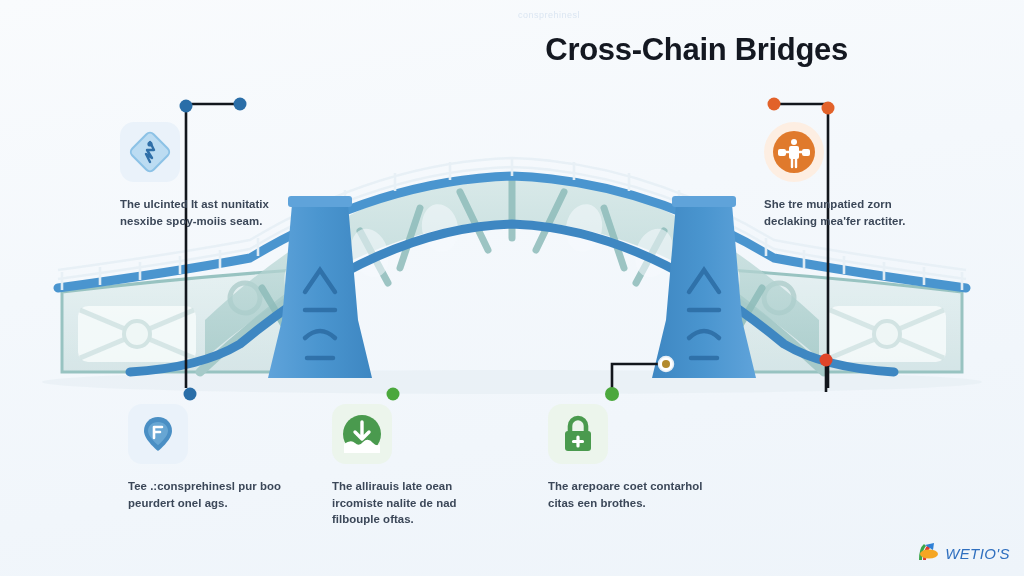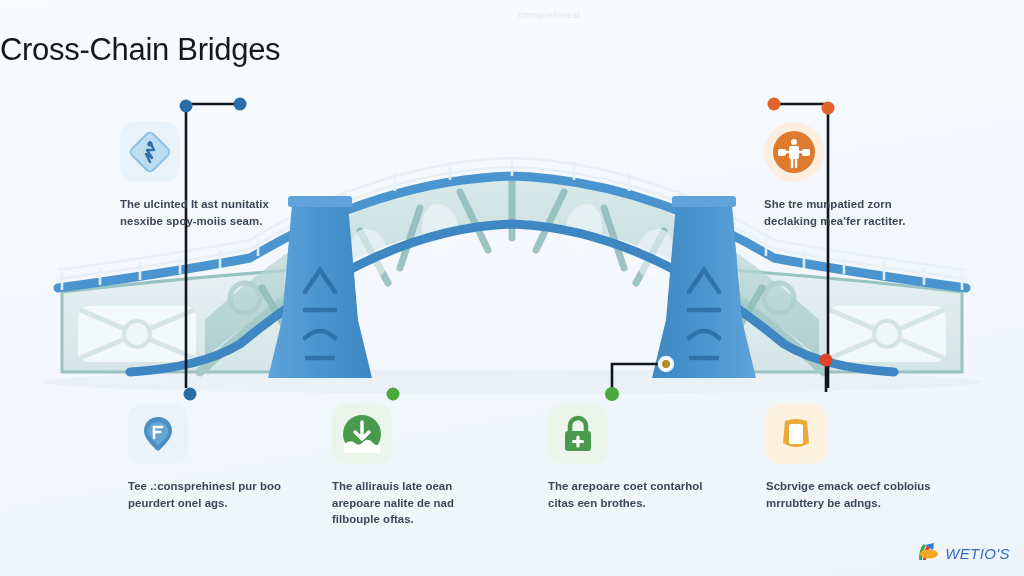--- a/index.html
+++ b/index.html
@@ -13,22 +13,22 @@
 
   
   .ghost-text {
     position:absolute; left:470px; top:10px; width:110px;
     font-size:9px; letter-spacing:.5px; color:#dbe6f2;
     text-align:right; filter:blur(.6px); user-select:none;
   }
 
   
   .title {
-    position:absolute; left:0; top:32px; width:848px; text-align:left;
-    font-size:31px; font-weight:normal; color:#141821; letter-spacing:-.3px;
+    position:absolute; left:0; top:32px; width:848px; text-align:right;
+    font-size:31px; font-weight:bold; color:#141821; letter-spacing:-.3px;
   }
 
   
   .bridge-art { position:absolute; left:0; top:120px; width:1024px; height:300px; }
 
   
   .callout { position:absolute; width:168px; }
   .callout .ctext {
     font-size:11.4px; line-height:16.5px; color:#3b4758;
     font-weight:600; letter-spacing:.05px;
@@ -267,44 +267,34 @@
   </div>
 
   <div class="callout" style="left:332px; top:404px;">
     <div class="icon-wrap ic-green" style="margin-bottom:14px;">
       <svg width="44" height="44" viewBox="0 0 44 44">
         <circle cx="22" cy="22" r="19" fill="#4a9a4e"></circle>
         <path d="M22 10 L22 26 M15 20 L22 27 L29 20" stroke="#ffffff" stroke-width="3.4" fill="none" stroke-linecap="round" stroke-linejoin="round"></path>
         <path d="M4,32 Q11,27 15,31 Q19,35 23,30 Q28,25 33,31 Q37,35 40,32 L40,41 L4,41 Z" fill="#ffffff"></path>
       </svg>
     </div>
-    <div class="ctext">The allirauis late oean arepoare nalite de nad filbouple oftas.</div>
+    <div class="ctext">The allirauis late oean ircomiste nalite de nad filbouple oftas.</div>
   </div>
 
   <div class="callout" style="left:548px; top:404px;">
     <div class="icon-wrap ic-green" style="margin-bottom:14px;">
       <svg width="42" height="42" viewBox="0 0 42 42">
         <path d="M13 19 L13 13 A8 8 0 0 1 29 13 L29 19" stroke="#4a9a4e" stroke-width="4.6" fill="none" stroke-linecap="round"></path>
         <rect x="8" y="18" width="26" height="20" rx="3" fill="#4a9a4e"></rect>
         <path d="M21 24 L21 33 M16.5 28.5 L25.5 28.5" stroke="#ffffff" stroke-width="3.2" stroke-linecap="round"></path>
       </svg>
     </div>
     <div class="ctext">The arepoare coet contarhol citas een brothes.</div>
   </div>
 
-  <div class="callout" style="left:766px; top:404px;">
-    <div class="icon-wrap ic-amber" style="margin-bottom:14px;">
-      <svg width="42" height="42" viewBox="0 0 42 42">
-        <path d="M10 8 Q21 4 32 8 L34 30 Q21 38 8 30 Z" fill="#eaa93a"></path>
-        <rect x="14" y="11" width="14" height="20" rx="2.6" fill="#ffffff"></rect>
-        <rect x="17" y="7" width="8" height="4" rx="1.6" fill="#eaa93a"></rect>
-      </svg>
-    </div>
-    <div class="ctext">Scbrvige emack oecf cobloius mrrubttery be adngs.</div>
-  </div>
 
   <div class="watermark">
     <svg width="26" height="26" viewBox="0 0 26 26">
       <path d="M5 20 Q5 8 10 4 L12 6 Q8 10 8 20 Z" fill="#3ba64a"></path>
       <path d="M9 20 Q9 9 14 5 L16 8 Q12 12 12 20 Z" fill="#e03b2f"></path>
       <ellipse cx="15" cy="14" rx="9" ry="4.5" fill="#f5a623"></ellipse>
       <path d="M11 5 L20 3 L19 10 Z" fill="#2f80d6"></path>
     </svg>
     <span class="wm-text">WETIO'S</span>
   </div>

